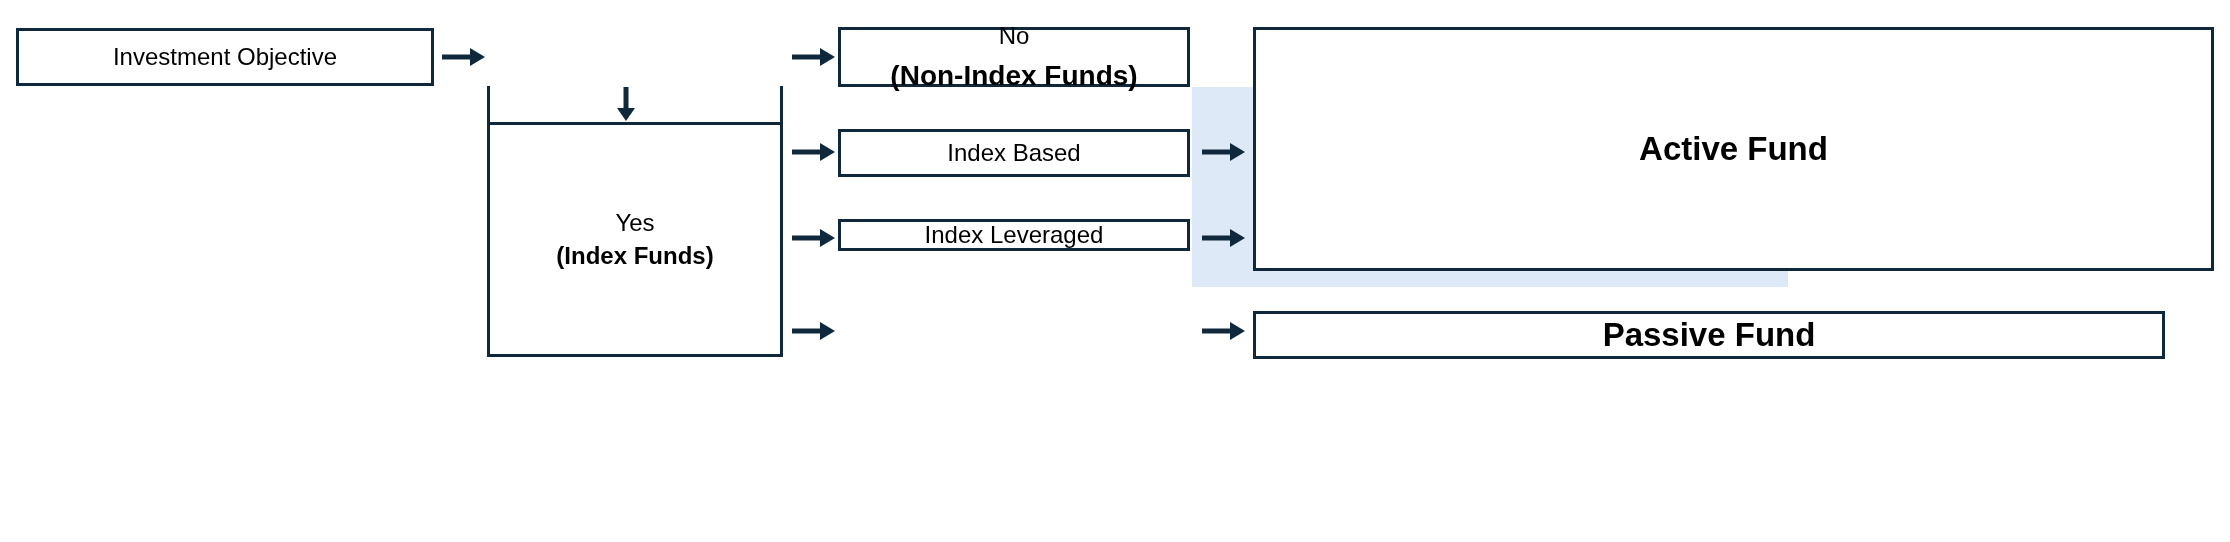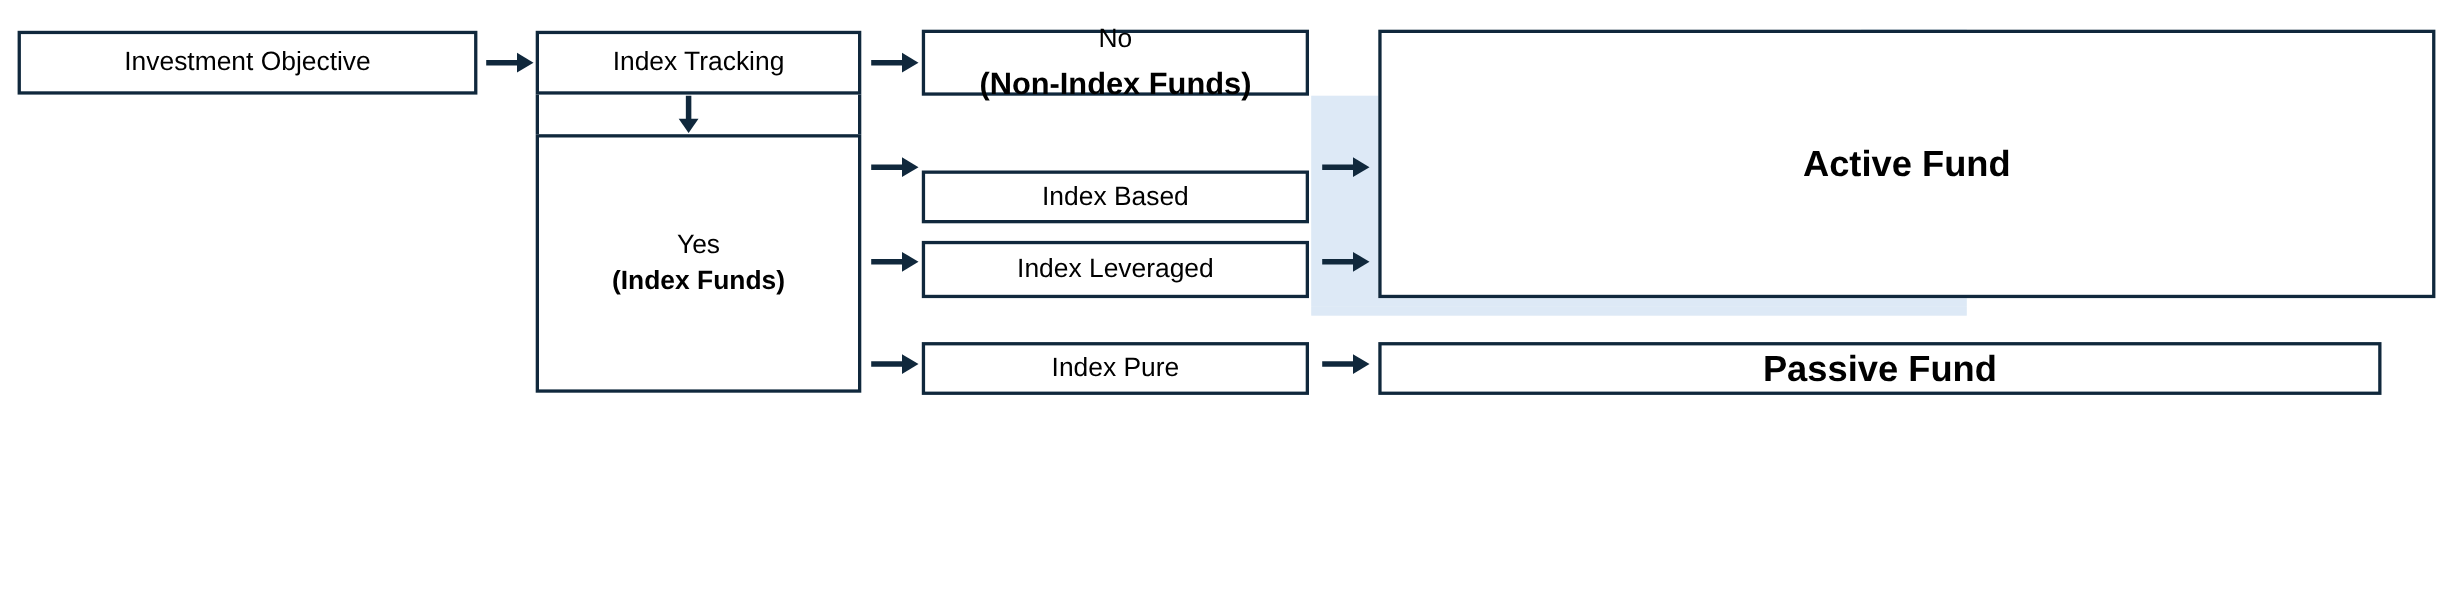--- a/index.html
+++ b/index.html
@@ -84,23 +84,20 @@
     <span class="line t-reg">Investment Objective</span>
   </div>
 
   <div class="arrow-r" style="left:440px; top:43px; width:46px; height:28px;">
     <svg width="46" height="28" viewBox="0 0 46 28" aria-hidden="true">
       <line x1="2" y1="14" x2="33" y2="14" stroke="#10283c" stroke-width="5"></line>
       <polygon points="30,5 45,14 30,23" fill="#10283c"></polygon>
     </svg>
   </div>
 
-  <div class="box fs-34" style="left:487px; top:28px; width:296px; height:58px;">
-    <span class="line t-reg">Index Tracking</span>
-  </div>
 
   <div class="box noborder" style="left:487px; top:86px; width:296px; height:36px; border-left:3px solid #10283c; border-right:3px solid #10283c;"></div>
 
   <div class="arrow-d" style="left:612px; top:86px; width:28px; height:36px;">
     <svg width="28" height="36" viewBox="0 0 28 36" aria-hidden="true">
       <line x1="14" y1="1" x2="14" y2="24" stroke="#10283c" stroke-width="5"></line>
       <polygon points="5,22 14,35 23,22" fill="#10283c"></polygon>
     </svg>
   </div>
 
@@ -128,39 +125,39 @@
     </svg>
   </div>
 
   <div class="arrow-r" style="left:790px; top:138px; width:46px; height:28px;">
     <svg width="46" height="28" viewBox="0 0 46 28" aria-hidden="true">
       <line x1="2" y1="14" x2="33" y2="14" stroke="#10283c" stroke-width="5"></line>
       <polygon points="30,5 45,14 30,23" fill="#10283c"></polygon>
     </svg>
   </div>
 
-  <div class="box fs-34" style="left:838px; top:129px; width:352px; height:48px;margin-top:26px;">
+  <div class="box fs-34" style="left:838px; top:129px; width:352px; height:48px;">
     <span class="line t-reg">Index Based</span>
   </div>
 
   <div class="arrow-r" style="left:1200px; top:138px; width:46px; height:28px;">
     <svg width="46" height="28" viewBox="0 0 46 28" aria-hidden="true">
       <line x1="2" y1="14" x2="33" y2="14" stroke="#10283c" stroke-width="5"></line>
       <polygon points="30,5 45,14 30,23" fill="#10283c"></polygon>
     </svg>
   </div>
 
   <div class="arrow-r" style="left:790px; top:224px; width:46px; height:28px;">
     <svg width="46" height="28" viewBox="0 0 46 28" aria-hidden="true">
       <line x1="2" y1="14" x2="33" y2="14" stroke="#10283c" stroke-width="5"></line>
       <polygon points="30,5 45,14 30,23" fill="#10283c"></polygon>
     </svg>
   </div>
 
-  <div class="box fs-34" style="left:838px; top:219px; width:352px; height:52px;">
+  <div class="box fs-34" style="left:838px; top:219px; width:352px; height:32px;">
     <span class="line t-reg">Index Leveraged</span>
   </div>
 
   <div class="arrow-r" style="left:1200px; top:224px; width:46px; height:28px;">
     <svg width="46" height="28" viewBox="0 0 46 28" aria-hidden="true">
       <line x1="2" y1="14" x2="33" y2="14" stroke="#10283c" stroke-width="5"></line>
       <polygon points="30,5 45,14 30,23" fill="#10283c"></polygon>
     </svg>
   </div>
 
@@ -168,23 +165,20 @@
     <span class="line t-bold">Active Fund</span>
   </div>
 
   <div class="arrow-r" style="left:790px; top:317px; width:46px; height:28px;">
     <svg width="46" height="28" viewBox="0 0 46 28" aria-hidden="true">
       <line x1="2" y1="14" x2="33" y2="14" stroke="#10283c" stroke-width="5"></line>
       <polygon points="30,5 45,14 30,23" fill="#10283c"></polygon>
     </svg>
   </div>
 
-  <div class="box fs-34" style="left:838px; top:311px; width:352px; height:48px;">
-    <span class="line t-reg">Index Pure</span>
-  </div>
 
   <div class="arrow-r" style="left:1200px; top:317px; width:46px; height:28px;">
     <svg width="46" height="28" viewBox="0 0 46 28" aria-hidden="true">
       <line x1="2" y1="14" x2="33" y2="14" stroke="#10283c" stroke-width="5"></line>
       <polygon points="30,5 45,14 30,23" fill="#10283c"></polygon>
     </svg>
   </div>
 
   <div class="box fs-33" style="left:1253px; top:311px; width:912px; height:48px;justify-content:center;">
     <span class="line t-bold">Passive Fund</span>

